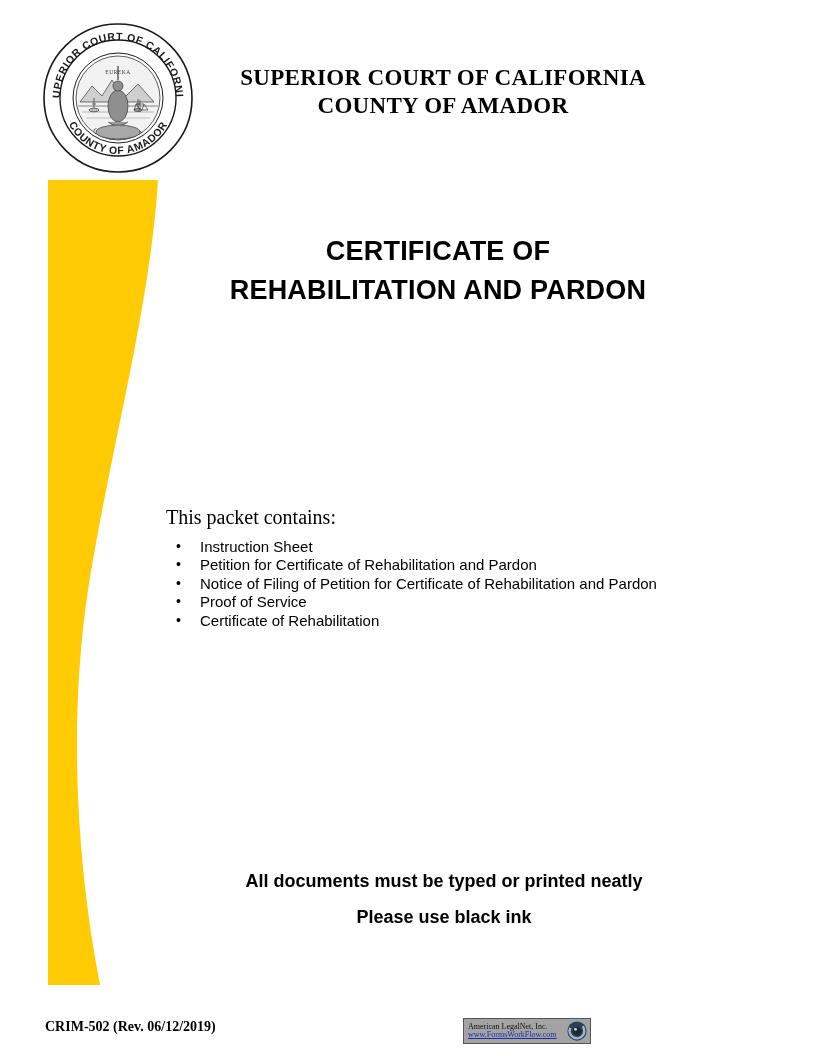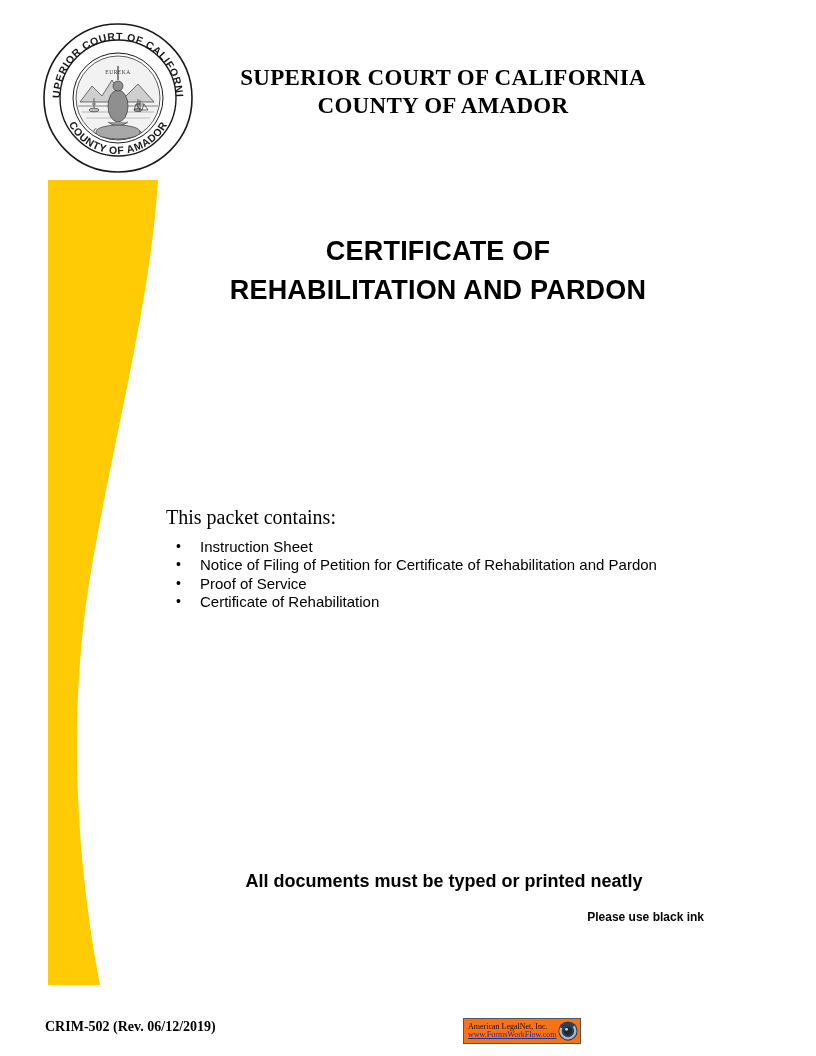--- a/index.html
+++ b/index.html
@@ -129,44 +129,43 @@
     text-align: center;
     font-family: "Liberation Sans", sans-serif;
     font-weight: bold;
     color: #000000;
   }
   .instructions .i1 {
     font-size: 18px;
     line-height: 26px;
   }
   .instructions .i2 {
-    font-size: 12px;
+    font-size: 18px;
     line-height: 26px;
     margin-top: 10px;
-    text-align: right;
   }
 
   
   .form-number {
     position: absolute;
     left: 45px;
     top: 1019px;
     font-family: "Liberation Serif", serif;
     font-weight: bold;
     font-size: 14px;
     color: #000000;
   }
   .legalnet {
     position: absolute;
     left: 463px;
     top: 1018px;
-    width: 118px;
+    width: 128px;
     height: 26px;
     border: 1px solid #555555;
-    background: #f97316;
+    background: #a3a3a3;
     box-sizing: border-box;
     display: flex;
     align-items: center;
   }
   .legalnet-text {
     flex: 1;
     padding-left: 4px;
     line-height: 1.05;
   }
   .legalnet-name {
@@ -247,20 +246,21 @@
   </div>
 
   <div class="doc-title">
     <div class="t1">CERTIFICATE OF</div>
     <div class="t2">REHABILITATION AND PARDON</div>
   </div>
 
   <div class="packet-heading">This packet contains:</div>
   <ul class="packet-list">
     <li>Instruction Sheet</li>
+    <li>Petition for Certificate of Rehabilitation and Pardon</li>
     <li>Notice of Filing of Petition for Certificate of Rehabilitation and Pardon</li>
     <li>Proof of Service</li>
     <li>Certificate of Rehabilitation</li>
   </ul>
 
   <div class="instructions">
     <div class="i1">All documents must be typed or printed neatly</div>
     <div class="i2">Please use black ink</div>
   </div>
 

